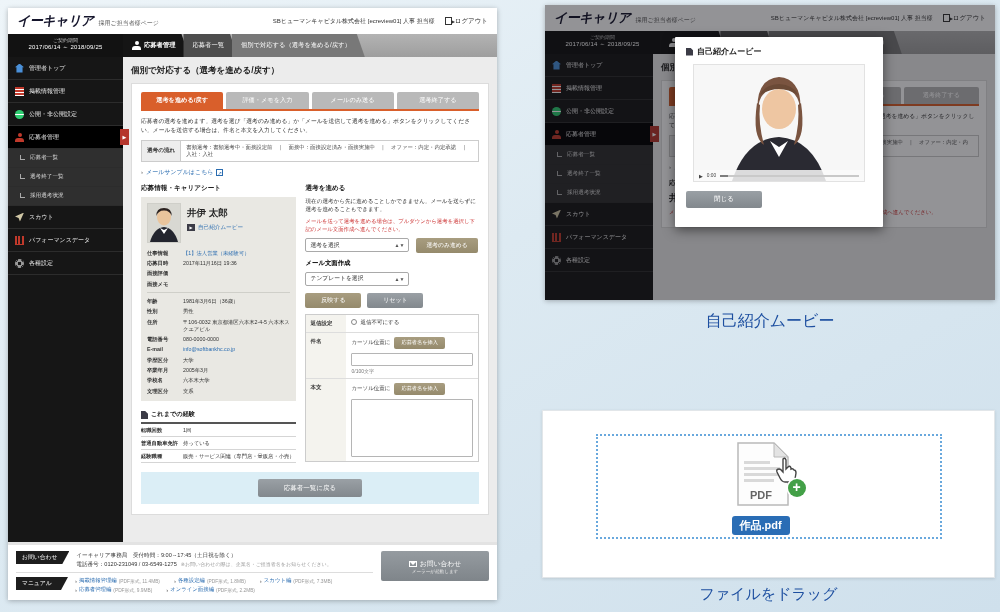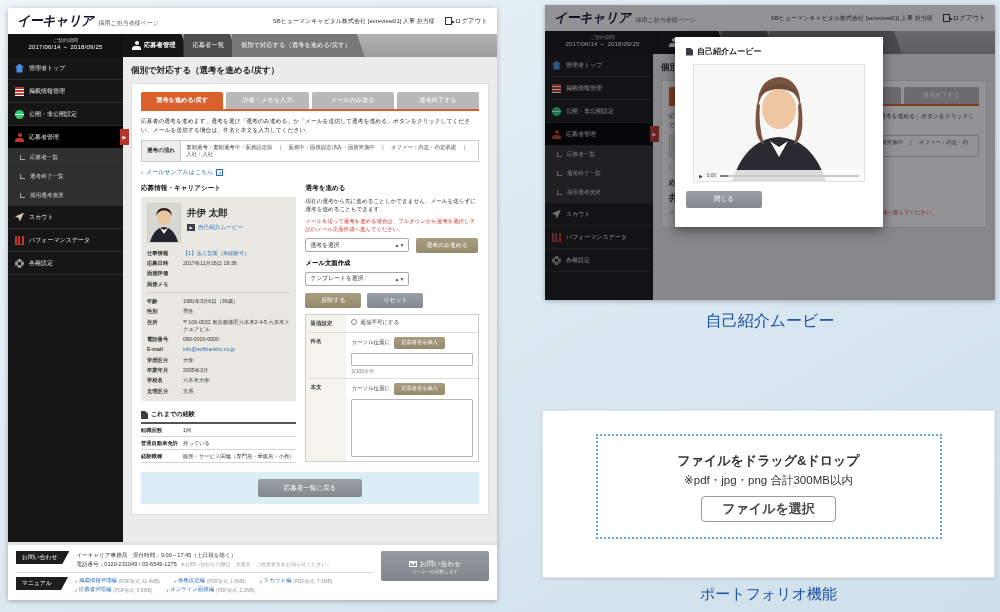--- a/index.html
+++ b/index.html
@@ -596,22 +596,33 @@
           <span class="vtrack"></span>
         </div>
       </div>
       <div class="btn btn-gray closebtn">閉じる</div>
     </div>
   </div>
   <div class="cap cap-movie">自己紹介ムービー</div>
 
   <div class="pcard">
     <div class="dropzone">
-      <div class="dz-left">
-        <div class="dz-title">ファイルをドラッグ&amp;ドロップ</div>
-        <div class="dz-note">※pdf・jpg・png 合計300MB以内</div>
-        <div class="dz-btn">ファイルを選択</div>
+      <div class="dz-right">
+        <svg class="pdfdoc" width="54" height="66" viewBox="0 0 54 66">
+          <path d="M2 2 L38 2 L52 16 L52 64 L2 64 Z" fill="#fdfdfd" stroke="#b9b9b9" stroke-width="1.5"></path>
+          <path d="M38 2 L38 16 L52 16 Z" fill="#e3e3e3" stroke="#b9b9b9" stroke-width="1"></path>
+          <rect x="8" y="20" width="26" height="3" fill="#d9d9d9"></rect>
+          <rect x="8" y="26" width="36" height="3" fill="#d9d9d9"></rect>
+          <rect x="8" y="32" width="36" height="3" fill="#d9d9d9"></rect>
+          <rect x="8" y="38" width="30" height="3" fill="#d9d9d9"></rect>
+          <text x="14" y="58" font-size="11" font-weight="bold" fill="#666" font-family="Liberation Sans, sans-serif">PDF</text>
+        </svg>
+        <svg class="handcur" width="24" height="26" viewBox="0 0 24 26">
+          <path d="M9 2 Q11 0 12 3 L12 12 L14 10 Q16 8 17 11 L17 12 Q19 11 20 13 Q22 13 22 16 L21 22 Q20 25 16 25 L11 25 Q8 25 6 21 L3 15 Q2 12 5 12 Q7 12 8 14 L9 15 Z" fill="#fff" stroke="#444" stroke-width="1.4"></path>
+        </svg>
+        <div class="plus">+</div>
+        <div class="filebadge">作品.pdf</div>
       </div>
     </div>
   </div>
-  <div class="cap cap-port">ポートフォリオ機能</div>
+  <div class="cap cap-port">ファイルをドラッグ</div>
 
 </div>
 
 </body></html>

